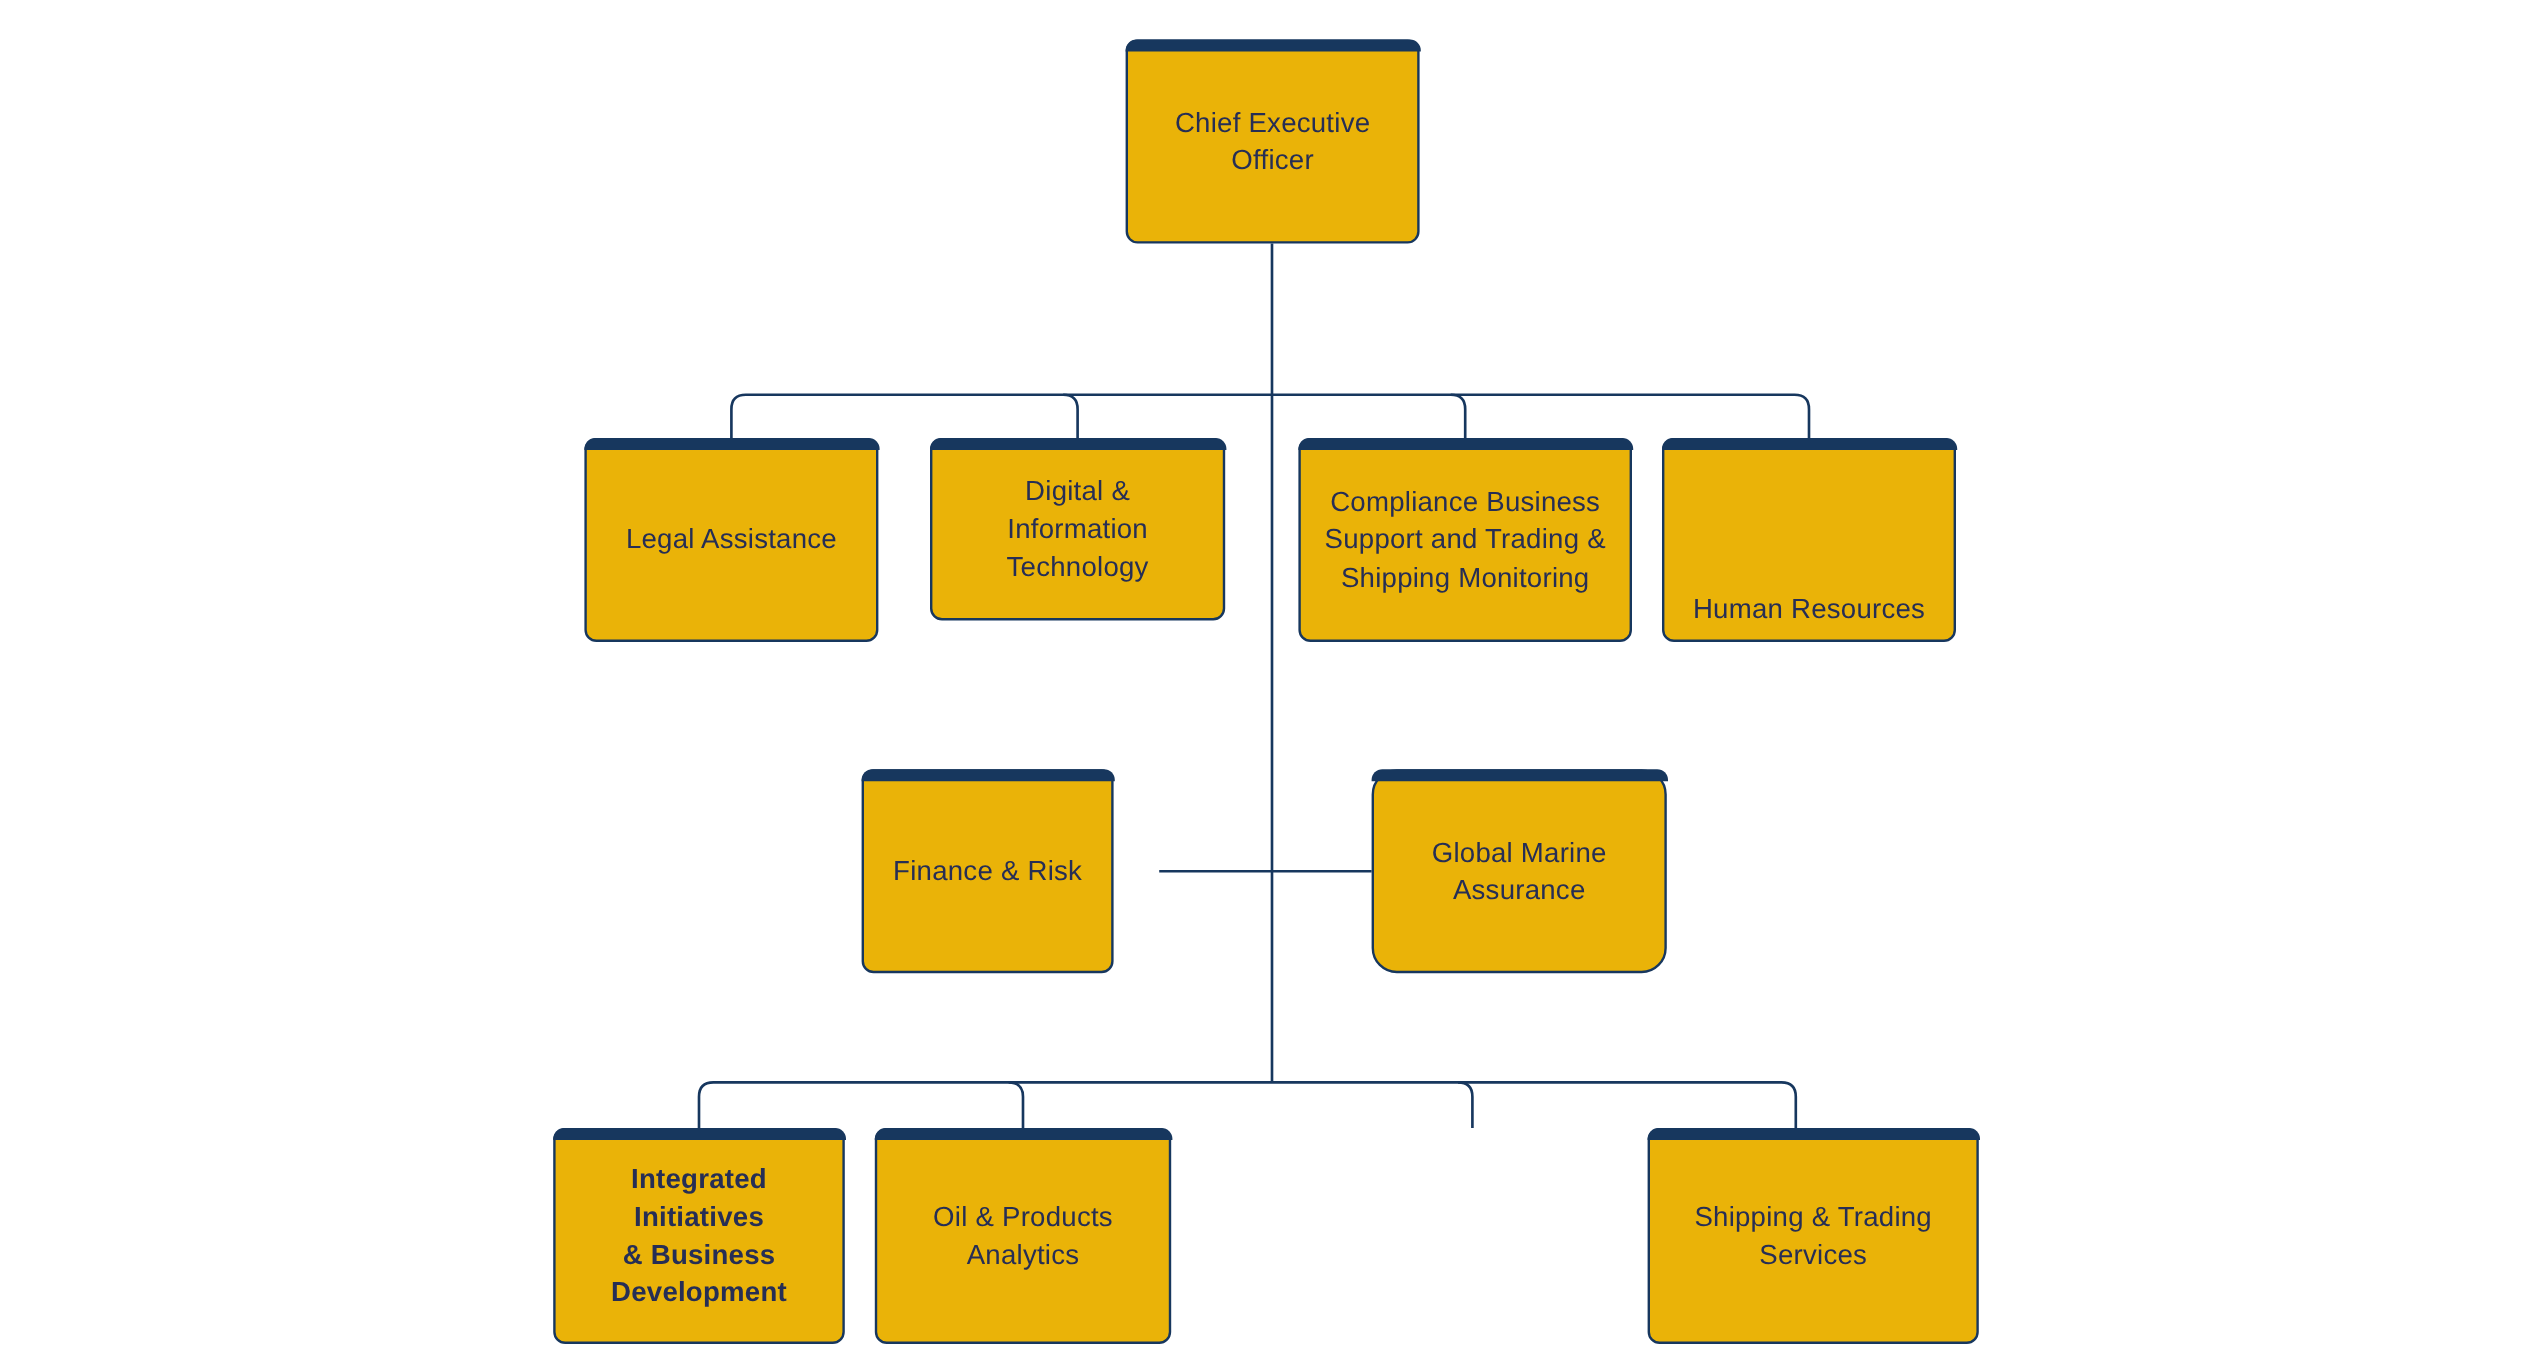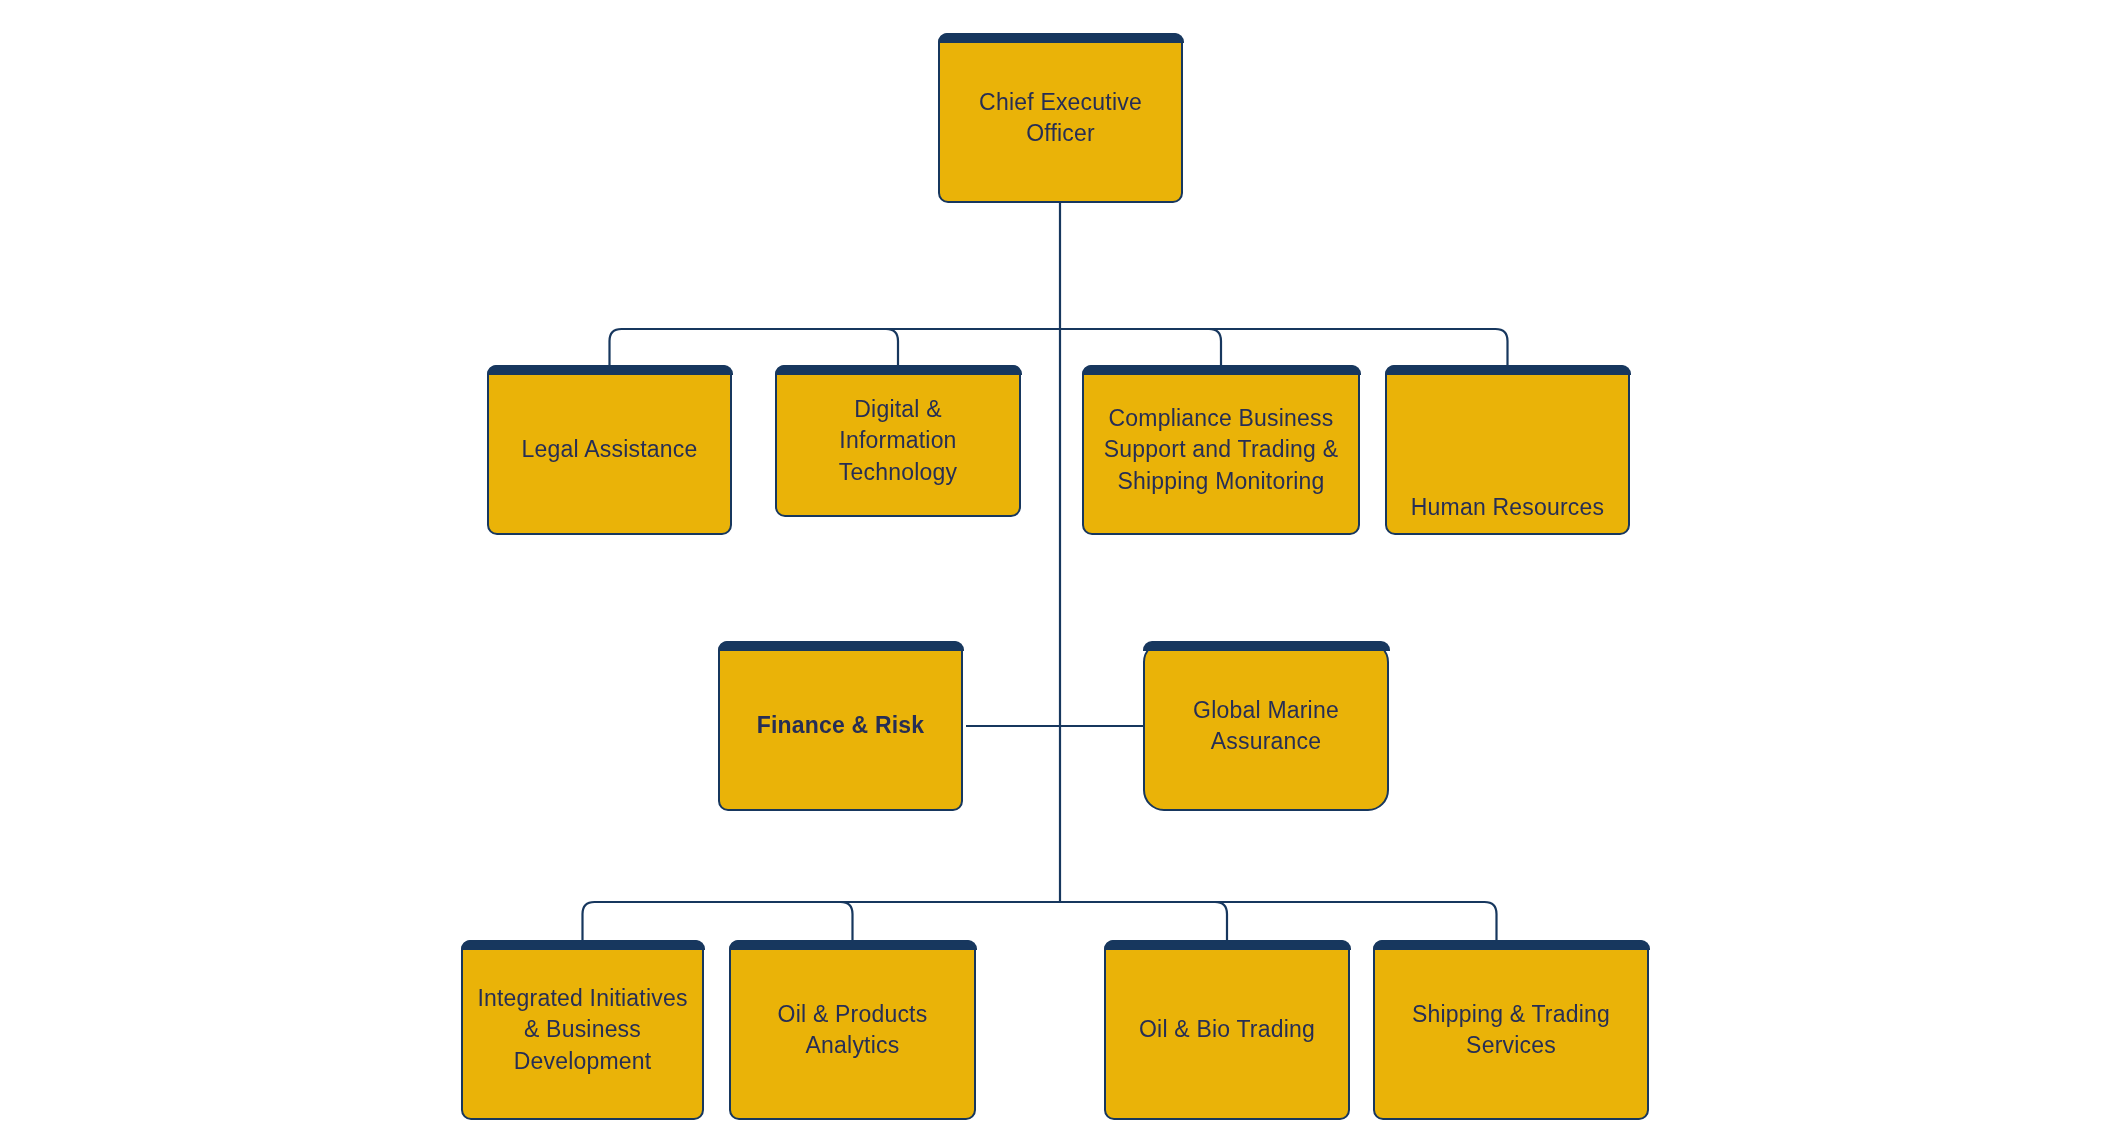--- a/index.html
+++ b/index.html
@@ -92,48 +92,44 @@
     <span class="label">Compliance Business
 Support and Trading &amp;
 Shipping Monitoring</span>
   </div>
 
   <div class="node" style="left:1385px; top:365px; width:245px; height:170px;align-items:flex-end;">
     <div class="bar"></div>
     <span class="label">Human Resources</span>
   </div>
 
-  <div class="node" style="left:718px; top:641px; width:245px; height:170px;font-weight:bold;">
+  <div class="node" style="left:718px; top:641px; width:210px; height:170px;">
     <div class="bar"></div>
     <span class="label">Finance &amp; Risk</span>
   </div>
 
   <div class="node" style="left:1143px; top:641px; width:246px; height:170px;border-radius:21px;">
     <div class="bar"></div>
     <span class="label">Global Marine
 Assurance</span>
   </div>
 
-  <div class="node" style="left:461px; top:940px; width:243px; height:180px;">
+  <div class="node" style="left:461px; top:940px; width:243px; height:180px;font-weight:bold;">
     <div class="bar"></div>
     <span class="label">Integrated Initiatives
 &amp; Business
 Development</span>
   </div>
 
   <div class="node" style="left:729px; top:940px; width:247px; height:180px;">
     <div class="bar"></div>
     <span class="label">Oil &amp; Products
 Analytics</span>
   </div>
 
-  <div class="node" style="left:1104px; top:940px; width:246px; height:180px;">
-    <div class="bar"></div>
-    <span class="label">Oil &amp; Bio Trading</span>
-  </div>
 
   <div class="node" style="left:1373px; top:940px; width:276px; height:180px;">
     <div class="bar"></div>
     <span class="label">Shipping &amp; Trading
 Services</span>
   </div>
 
 </div>
 
 </body></html>

